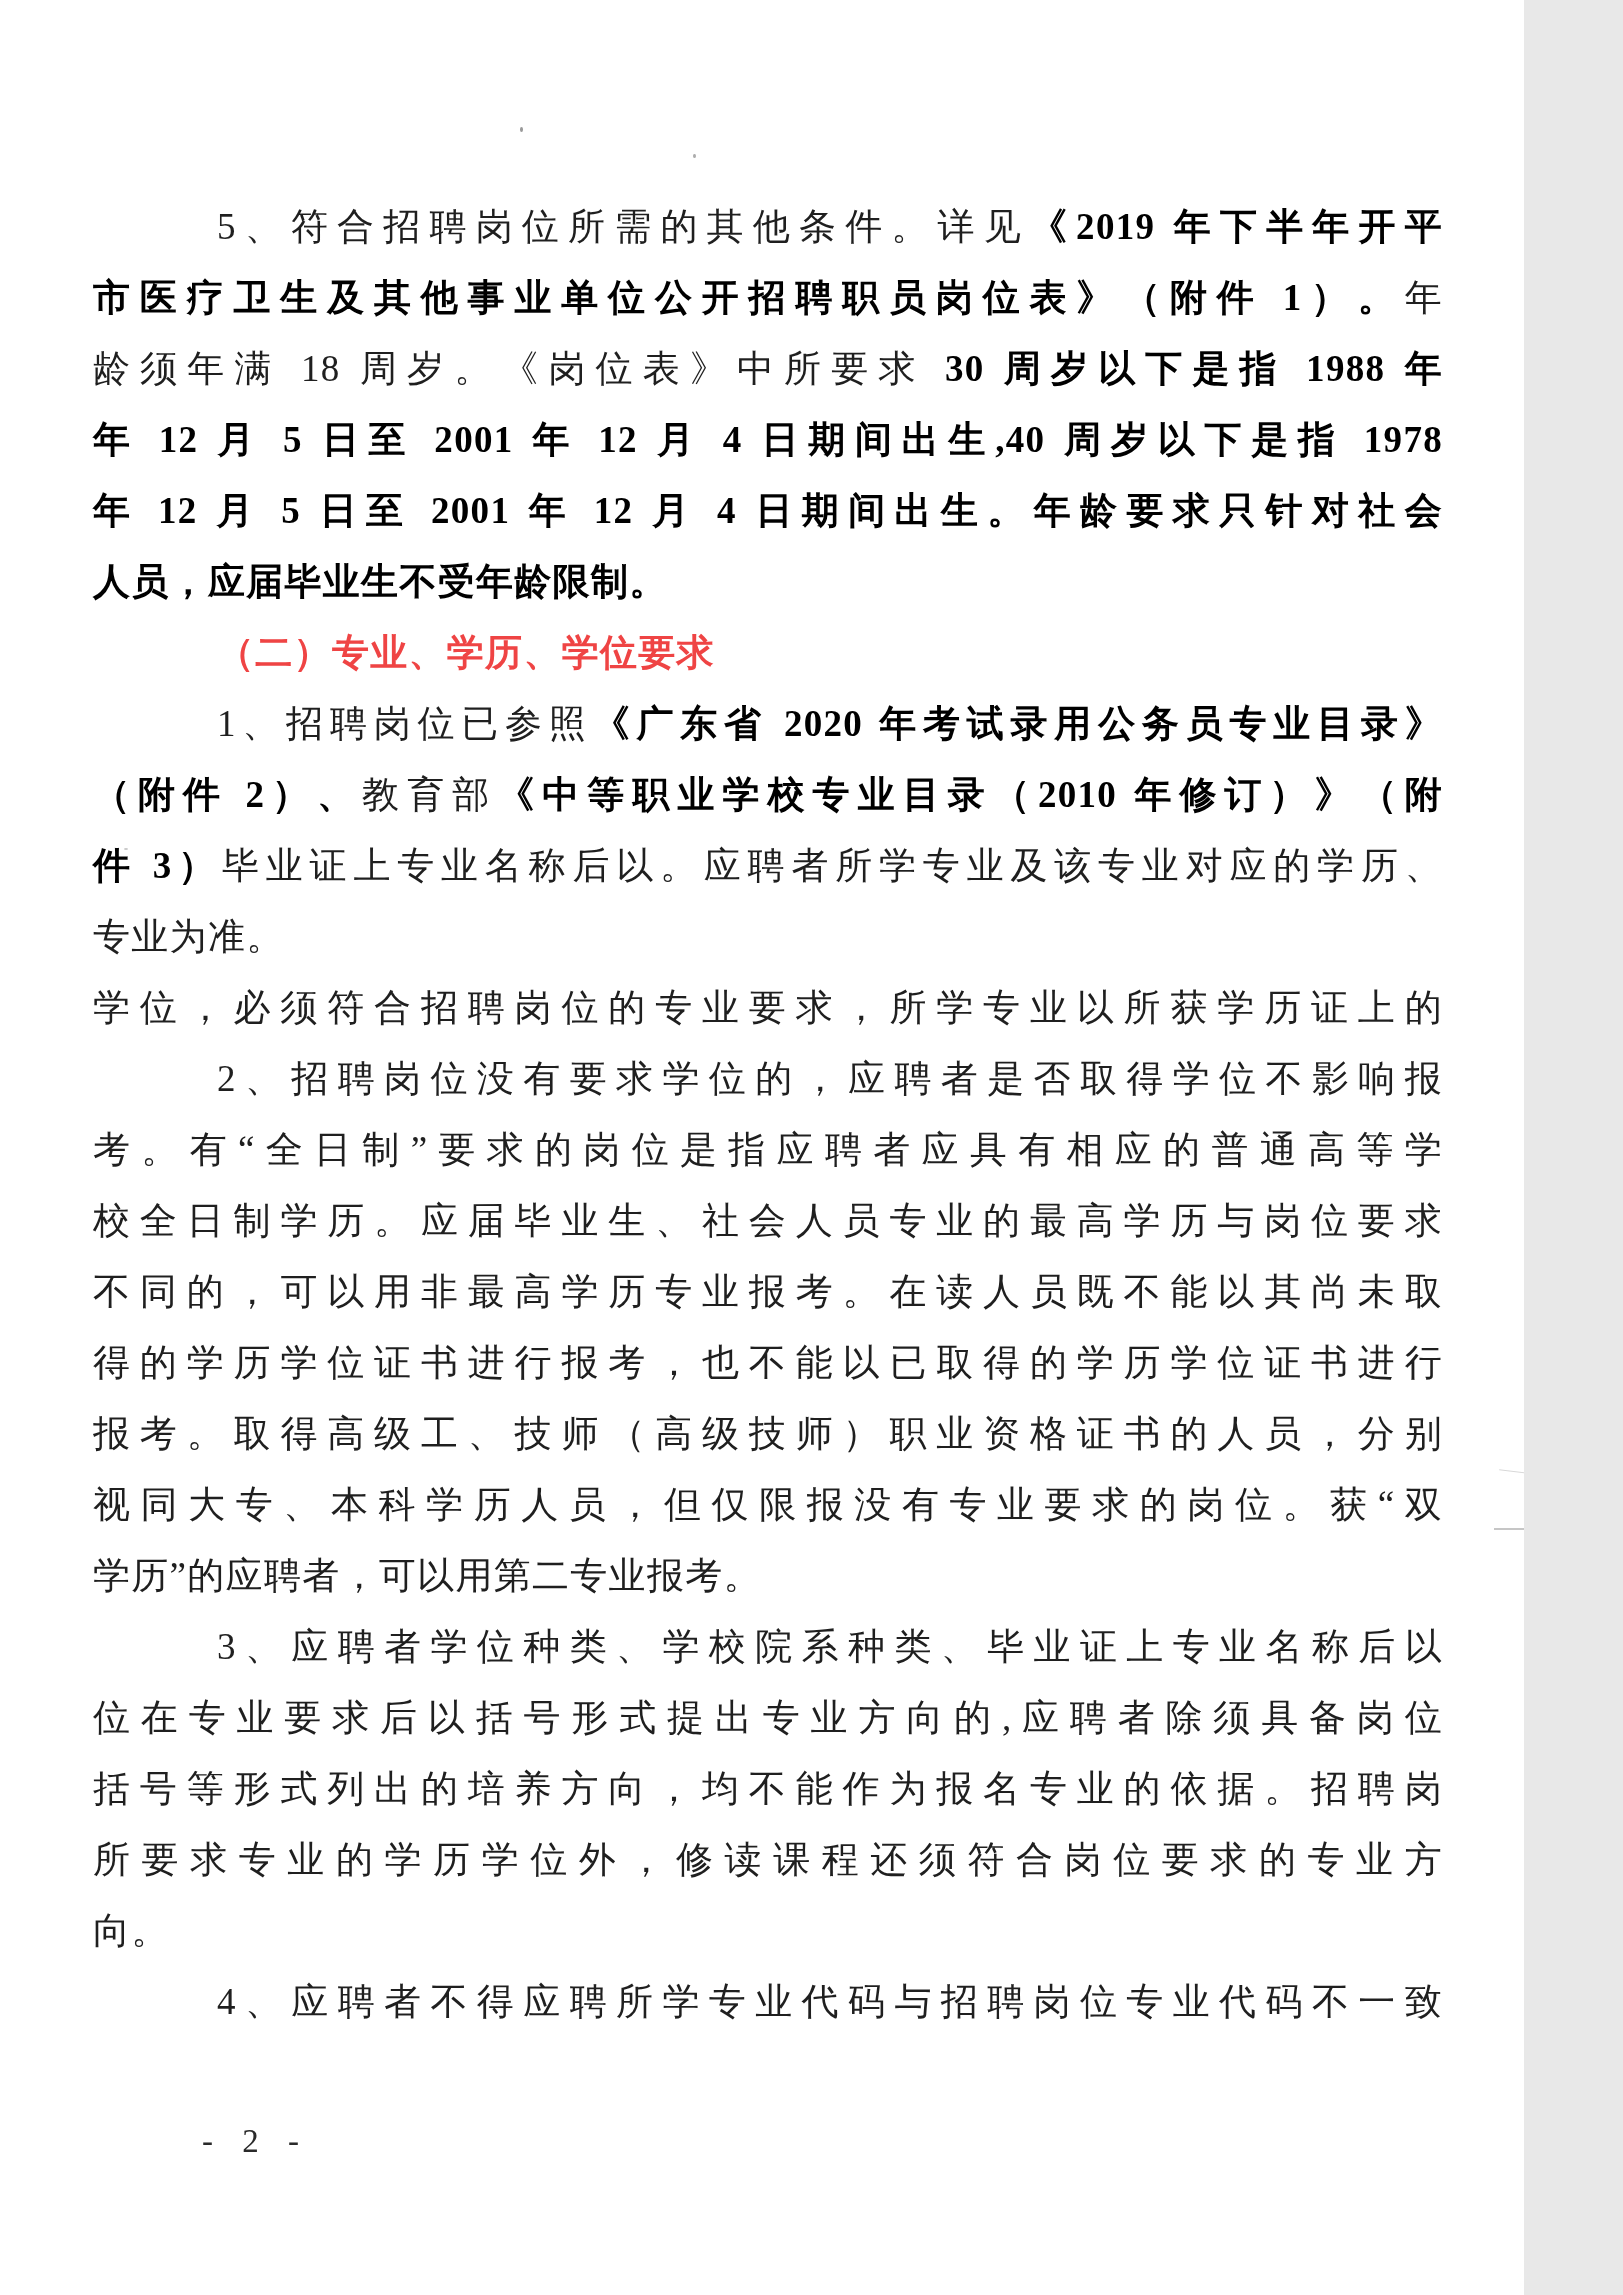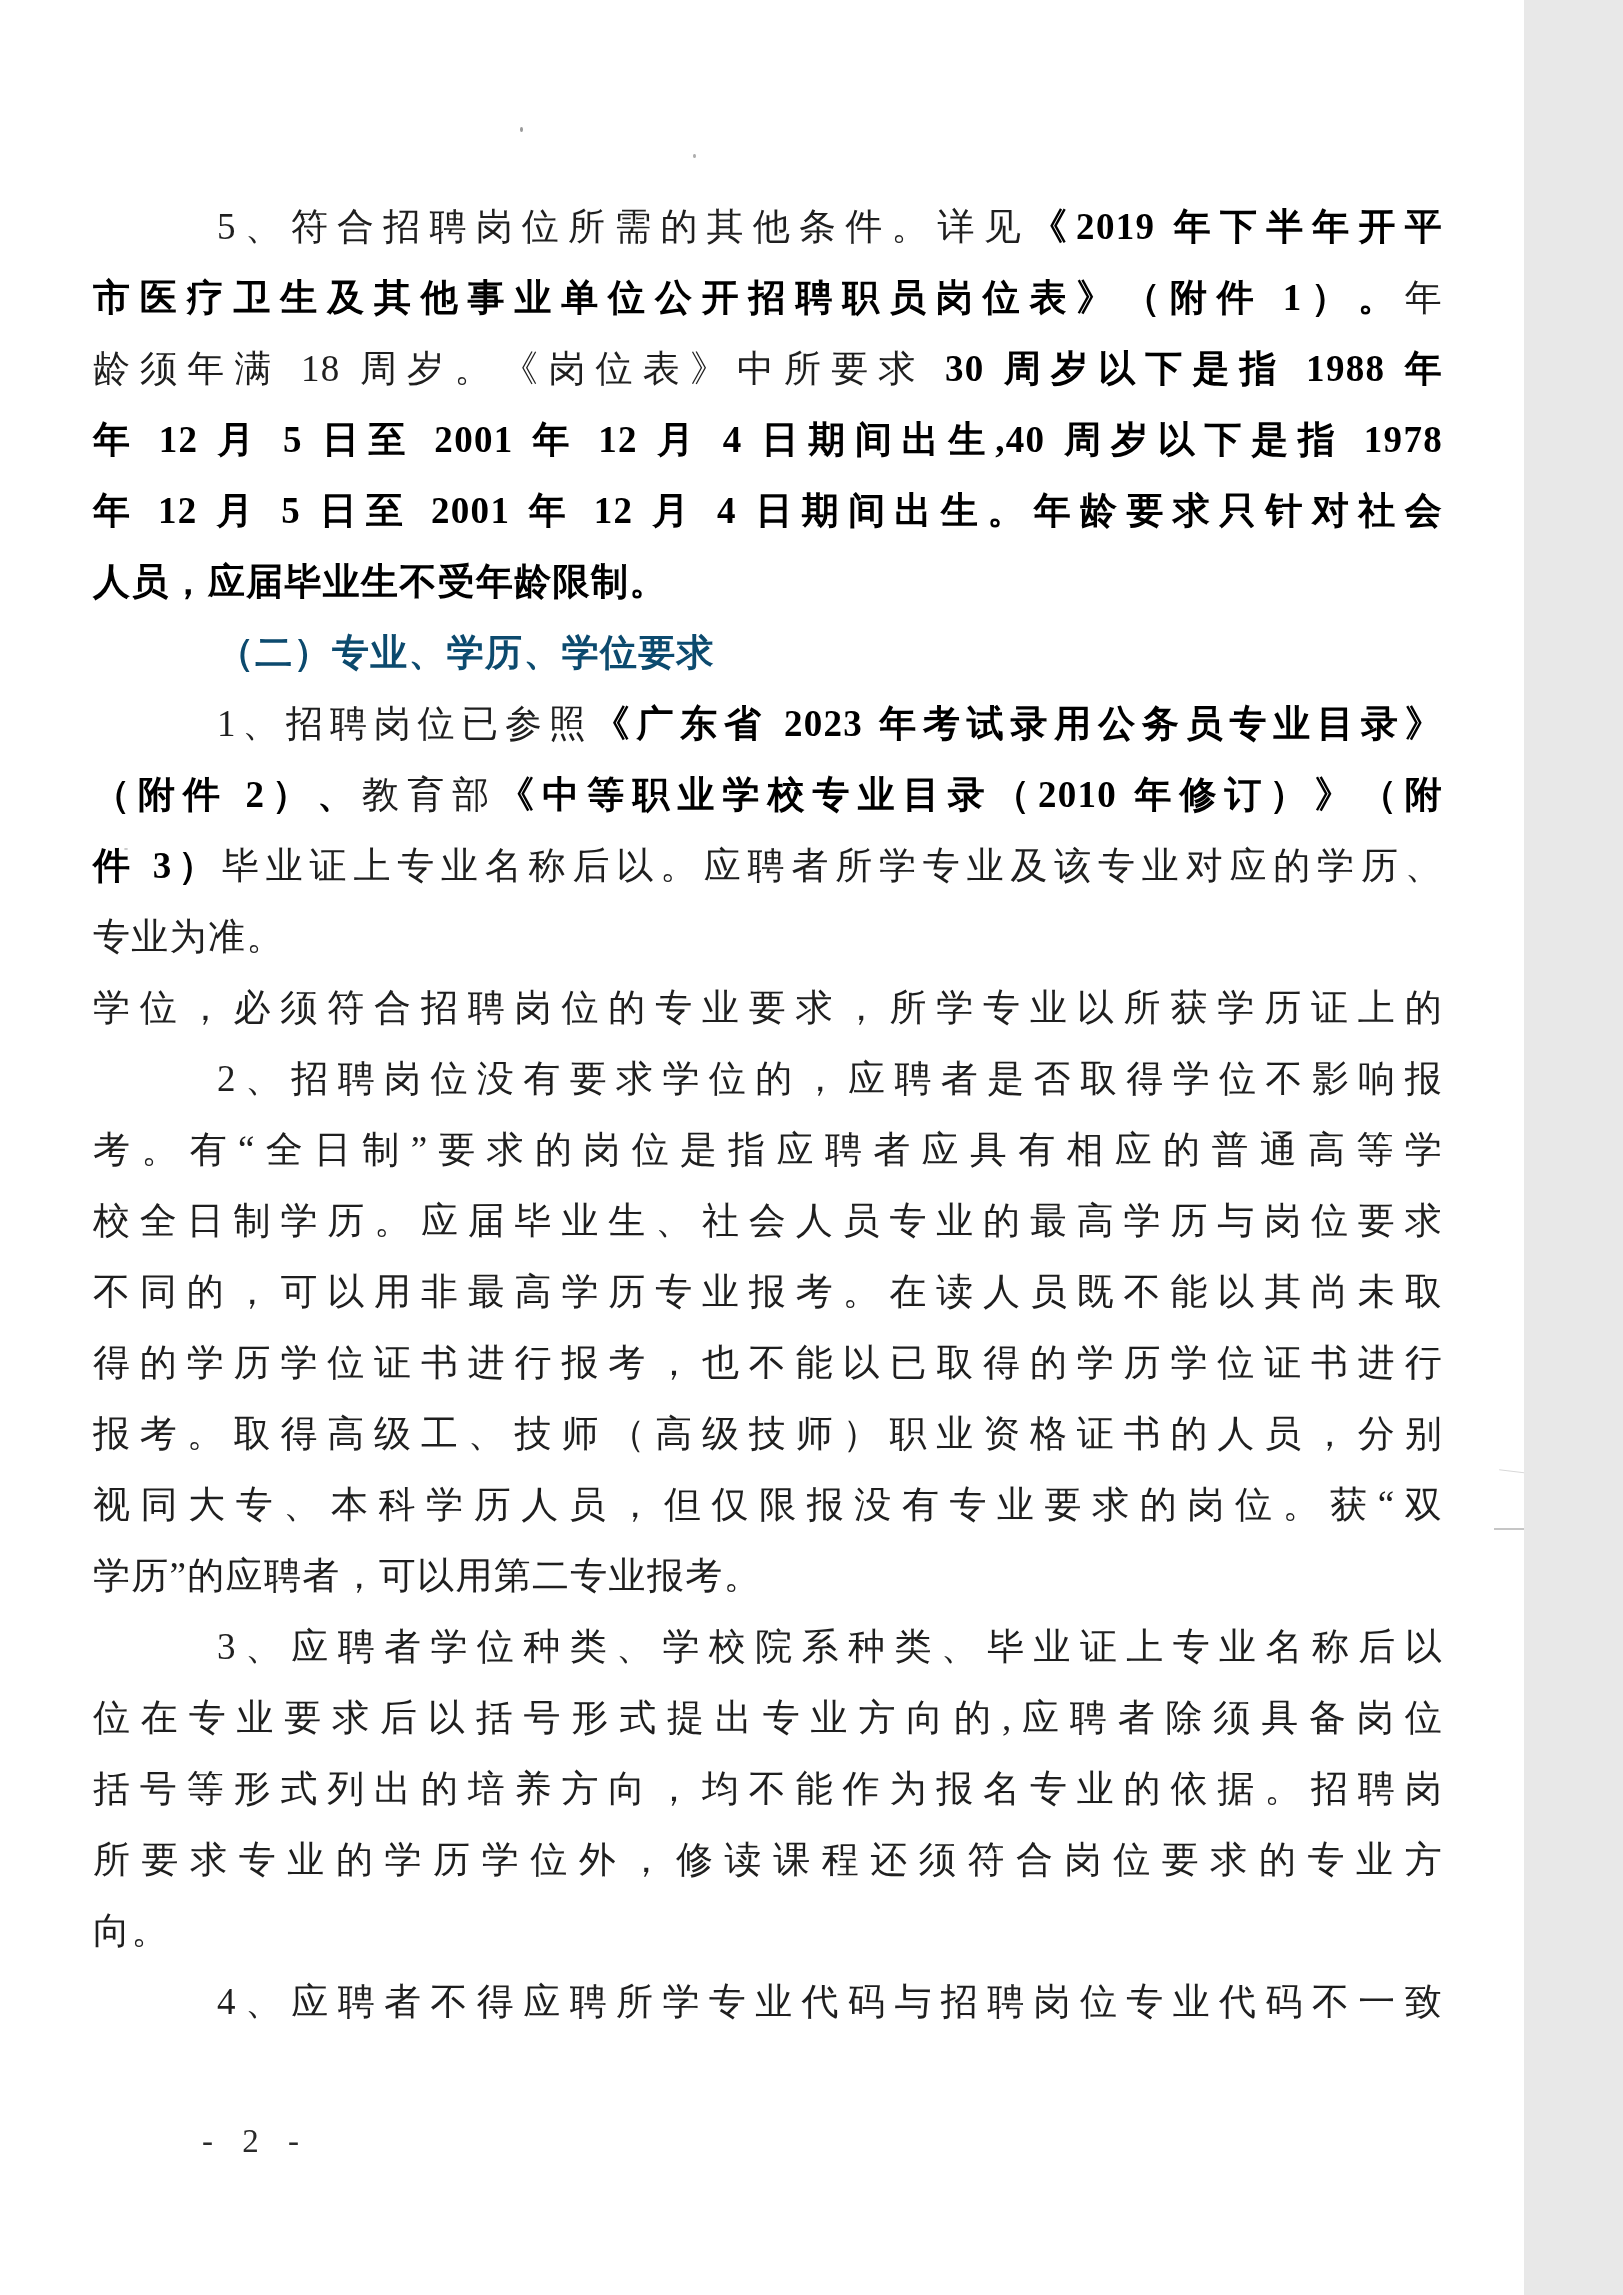--- a/index.html
+++ b/index.html
@@ -22,21 +22,21 @@
     font-size:37px;
     letter-spacing:1.3px;
     white-space:normal;
   }
   .line.j {
     text-align:justify;
     text-align-last:justify;
   }
   .line.ind { text-indent:124px; }
   .b { font-weight:bold; color:#000000; }
-  .heading { font-weight:bold; color:#0c4a6e; }
+  .heading { font-weight:bold; color:#ef4444; }
   .footer {
     position:absolute;
     left:202px; top:2122px;
     font-size:33px;
     line-height:39px;
     letter-spacing:10.5px;
     color:#2a2a2a;
   }
   
   .artifact-hline {
@@ -63,21 +63,21 @@
 <div class="page">
 
   <div class="doc">
     <div class="line j ind"><span>5、符合招聘岗位所需的其他条件。详见</span><span class="b">《2019 年下半年开平</span></div>
     <div class="line j"><span class="b">市医疗卫生及其他事业单位公开招聘职员岗位表》（附件 1）。</span><span>年</span></div>
     <div class="line j"><span>龄须年满 18 周岁。《岗位表》中所要求 </span><span class="b">30 周岁以下是指 1988 年</span></div>
     <div class="line j"><span class="b">年 12 月 5 日至 2001 年 12 月 4 日期间出生,40 周岁以下是指 1978</span></div>
     <div class="line j"><span class="b">年 12 月 5 日至 2001 年 12 月 4 日期间出生。年龄要求只针对社会</span></div>
     <div class="line"><span class="b">人员，应届毕业生不受年龄限制。</span></div>
     <div class="line ind heading"><span>（二）专业、学历、学位要求</span></div>
-    <div class="line j ind"><span>1、招聘岗位已参照</span><span class="b">《广东省 2023 年考试录用公务员专业目录》</span></div>
+    <div class="line j ind"><span>1、招聘岗位已参照</span><span class="b">《广东省 2020 年考试录用公务员专业目录》</span></div>
     <div class="line j"><span class="b">（附件 2）、</span><span>教育部</span><span class="b">《中等职业学校专业目录（2010 年修订）》（附</span></div>
     <div class="line j"><span class="b">件 3）</span><span>毕业证上专业名称后以。应聘者所学专业及该专业对应的学历、</span></div>
     <div class="line"><span>专业为准。</span></div>
     <div class="line j"><span>学位，必须符合招聘岗位的专业要求，所学专业以所获学历证上的</span></div>
     <div class="line j ind"><span>2、招聘岗位没有要求学位的，应聘者是否取得学位不影响报</span></div>
     <div class="line j"><span>考。有“全日制”要求的岗位是指应聘者应具有相应的普通高等学</span></div>
     <div class="line j"><span>校全日制学历。应届毕业生、社会人员专业的最高学历与岗位要求</span></div>
     <div class="line j"><span>不同的，可以用非最高学历专业报考。在读人员既不能以其尚未取</span></div>
     <div class="line j"><span>得的学历学位证书进行报考，也不能以已取得的学历学位证书进行</span></div>
     <div class="line j"><span>报考。取得高级工、技师（高级技师）职业资格证书的人员，分别</span></div>

